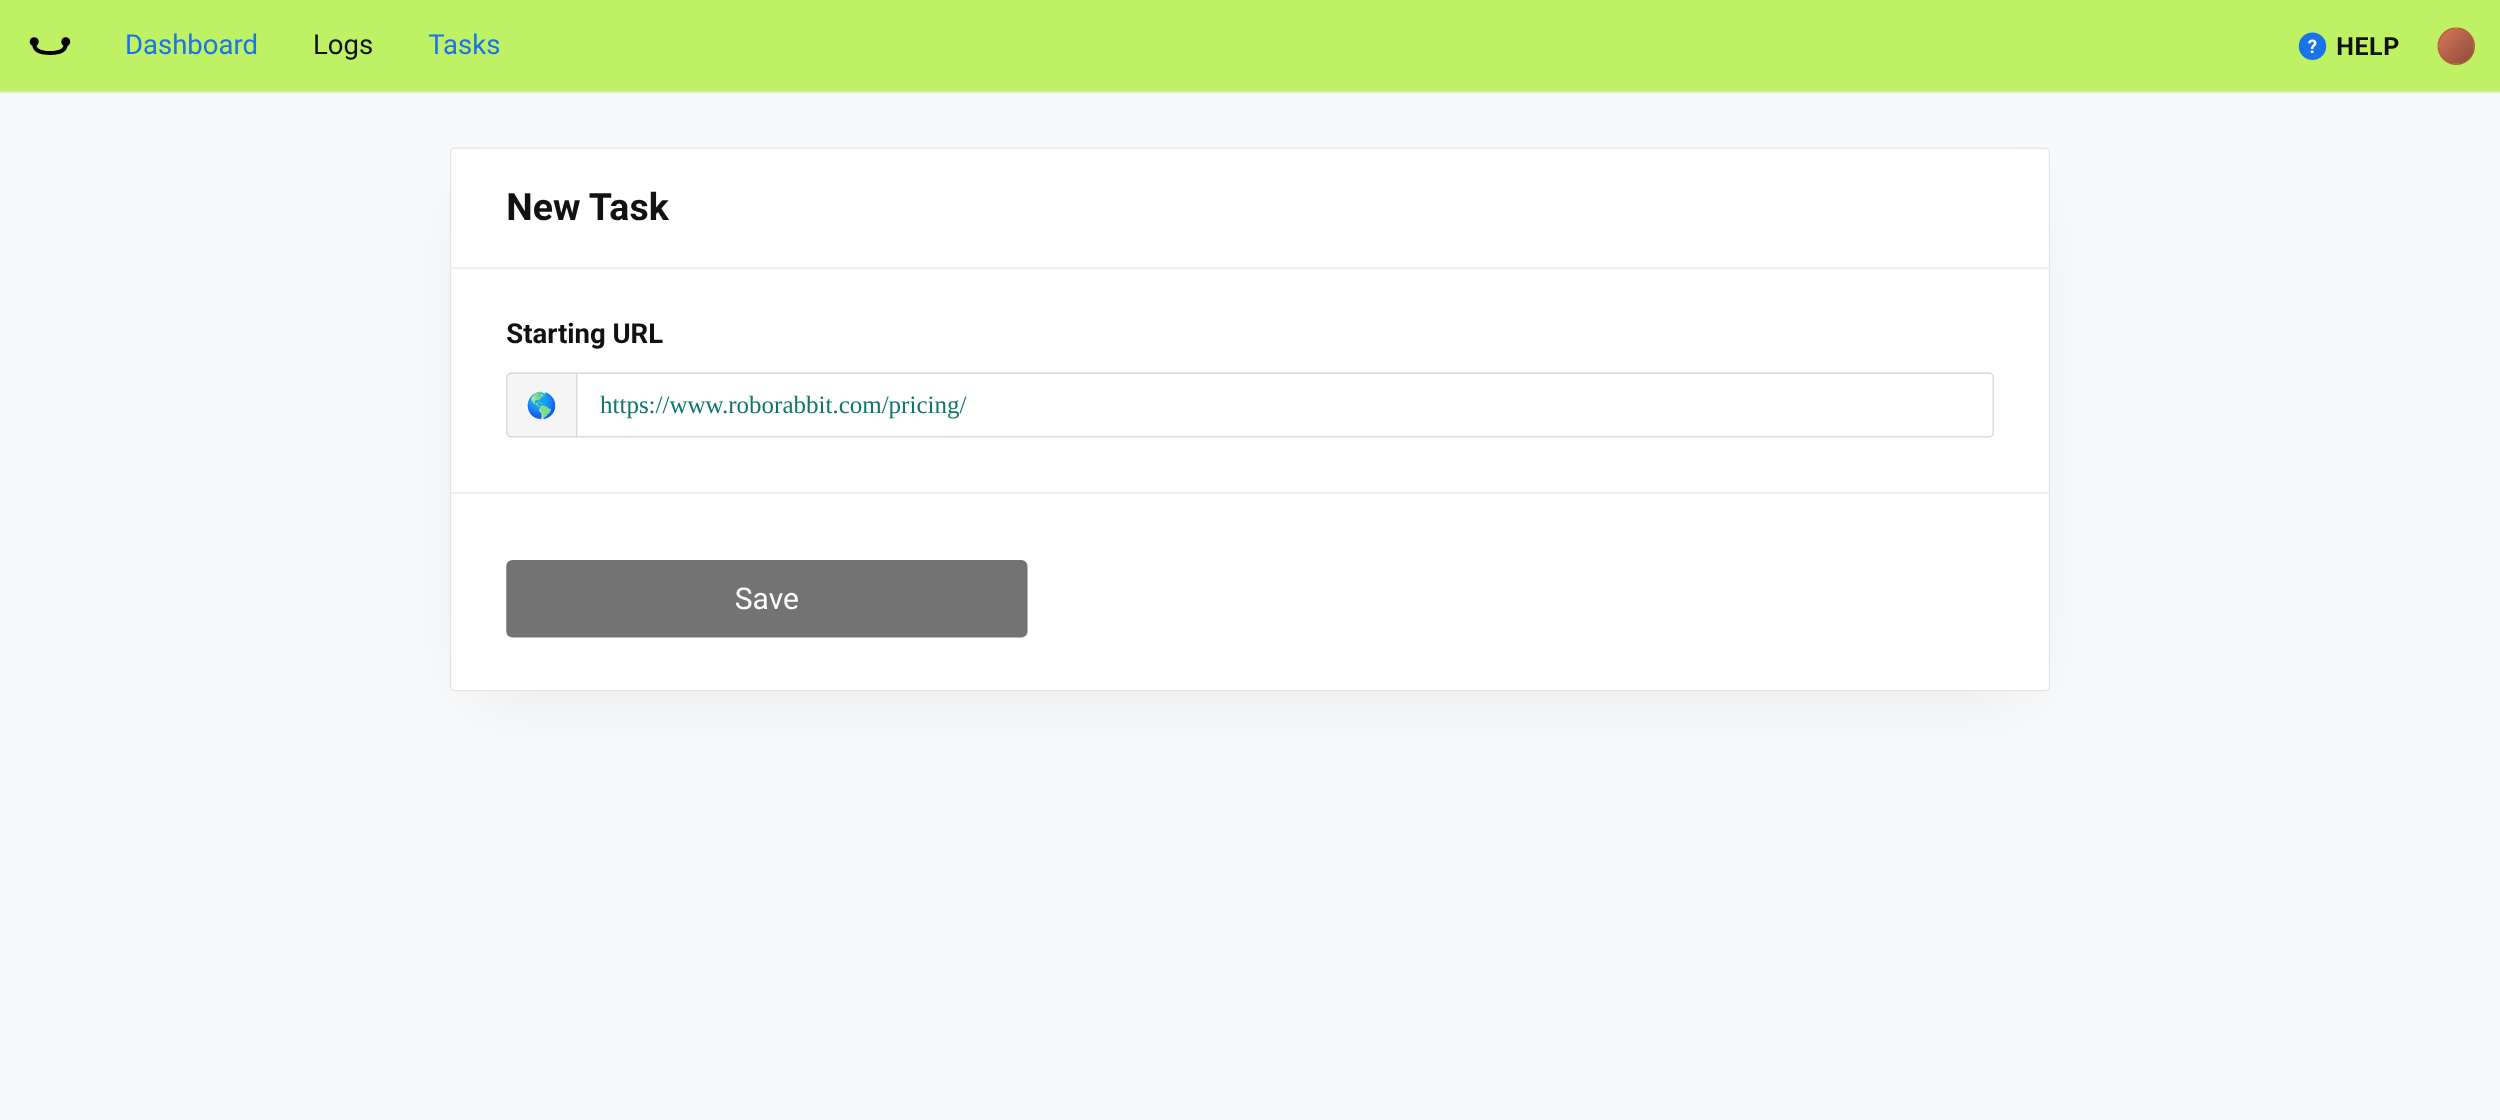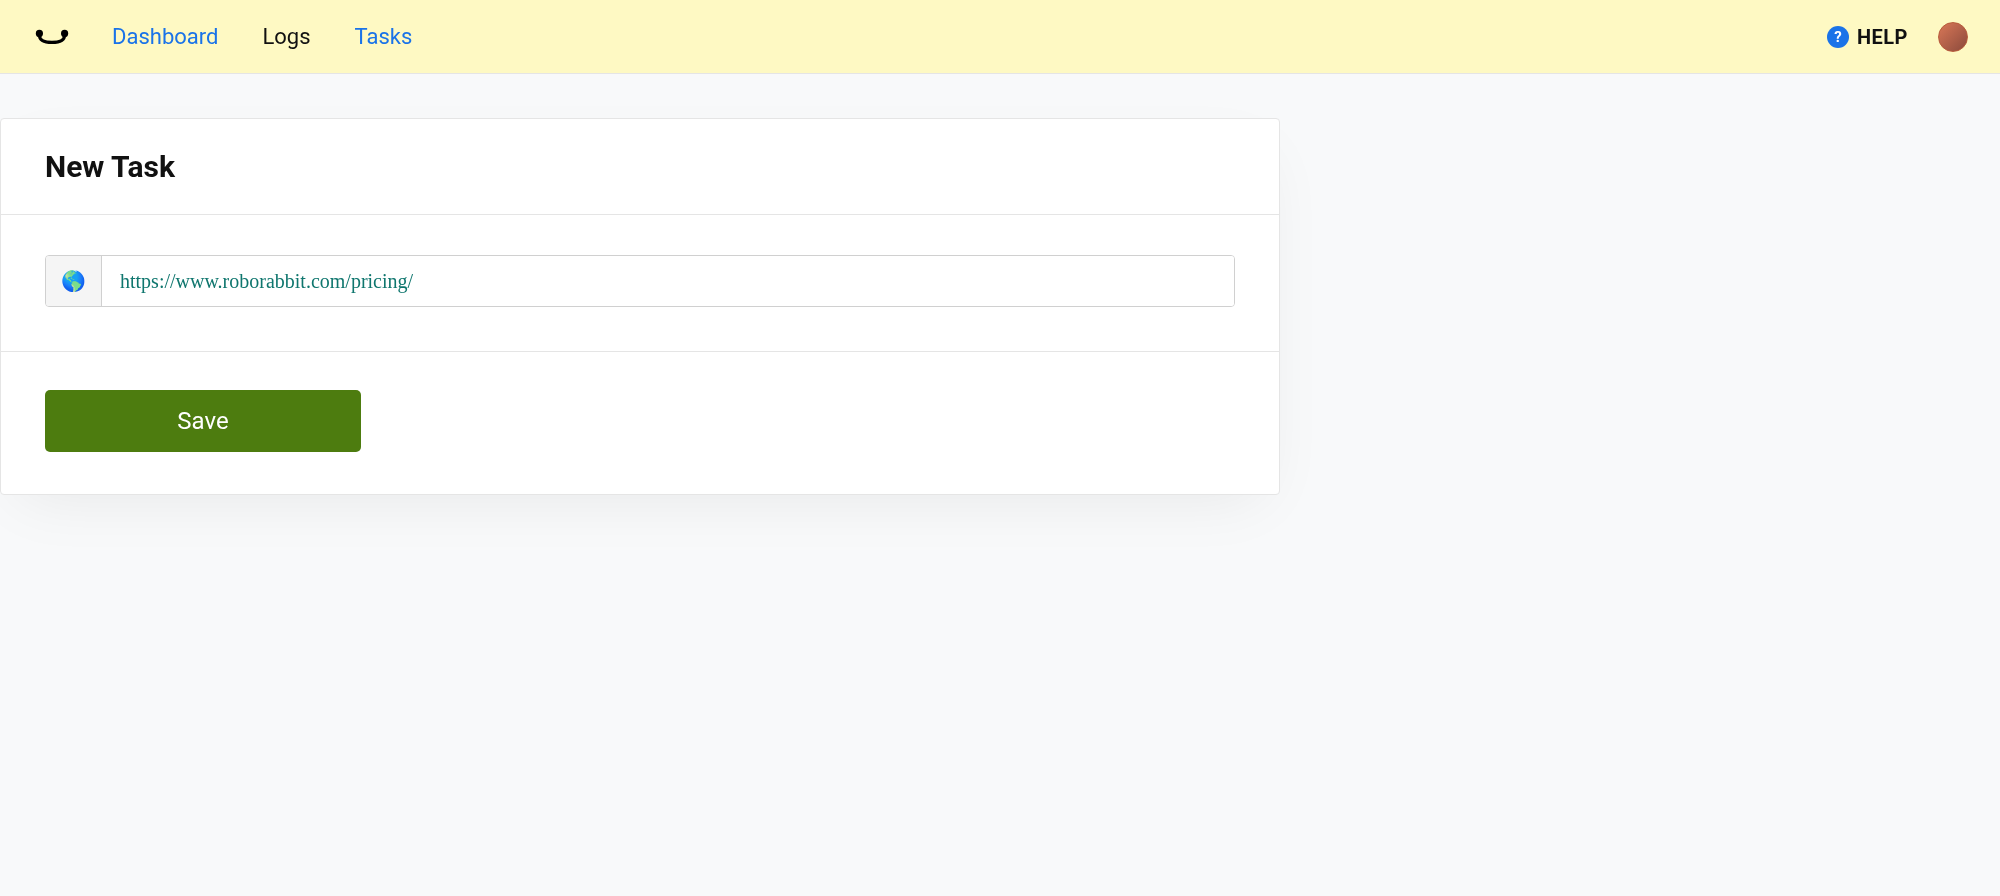--- a/index.html
+++ b/index.html
@@ -9,26 +9,26 @@
     }
     body {
       font-family: -apple-system, BlinkMacSystemFont, "Segoe UI", Roboto, Helvetica, Arial, sans-serif;
       background: #f8f9fa;
       color: #111;
       width: 2000px;
       height: 896px;
       overflow: hidden;
     }
     .topbar {
-      background: #fef9c3;
+      background: #bef264;
       height: 74px;
       border-bottom: 1px solid #e5e5e5;
       display: flex;
       align-items: center;
-      padding: 0 32px;
+      padding: 0 20px;
       position: relative;
     }
     .logo {
       width: 40px;
       height: 40px;
       margin-right: 40px;
       display: flex;
       align-items: center;
       justify-content: center;
     }
@@ -79,20 +79,21 @@
     .avatar {
       width: 30px;
       height: 30px;
       border-radius: 50%;
       background: linear-gradient(135deg, #d97757 0%, #8b4a3c 100%);
       border: 1px solid #b85c3c;
       cursor: pointer;
     }
     .content {
       display: flex;
+      justify-content: center;
       padding-top: 44px;
     }
     .card {
       width: 1280px;
       background: #fff;
       border: 1px solid #e5e5e5;
       border-radius: 4px;
       box-shadow: 0 20px 60px -20px rgba(0,0,0,0.08);
     }
     .card-header {
@@ -137,30 +138,31 @@
       outline: none;
       padding: 0 18px;
       font-size: 20px;
       color: #0f766e;
       font-family: Liberation Serif, serif;
     }
     .card-footer {
       padding: 38px 44px 42px 44px;
     }
     .save-btn {
-      width: 316px;
+      width: 417px;
       height: 62px;
-      background: #4d7c0f;
+      background: #737373;
       color: #fff;
       border: none;
       border-radius: 5px;
       font-size: 24px;
       font-weight: 400;
       cursor: pointer;
       font-family: inherit;
+      margin-top: 15px;
     }
   </style>
 </head>
 <body>
 
 <div class="topbar">
   <div class="logo">
     <svg viewBox="0 0 40 20" width="36" height="18">
       <circle cx="6" cy="6" r="4" fill="#000"></circle>
       <circle cx="34" cy="6" r="4" fill="#000"></circle>
@@ -180,20 +182,21 @@
     <div class="avatar"></div>
   </div>
 </div>
 
 <div class="content">
   <div class="card">
     <div class="card-header">
       <h1 class="card-title">New Task</h1>
     </div>
     <div class="card-body">
+      <label class="field-label">Starting URL</label>
       <div class="input-group">
         <div class="input-prefix">🌎</div>
         <input type="text" class="url-input" value="https://www.roborabbit.com/pricing/" style="">
       </div>
     </div>
     <div class="card-footer">
       <button class="save-btn">Save</button>
     </div>
   </div>
 </div>

